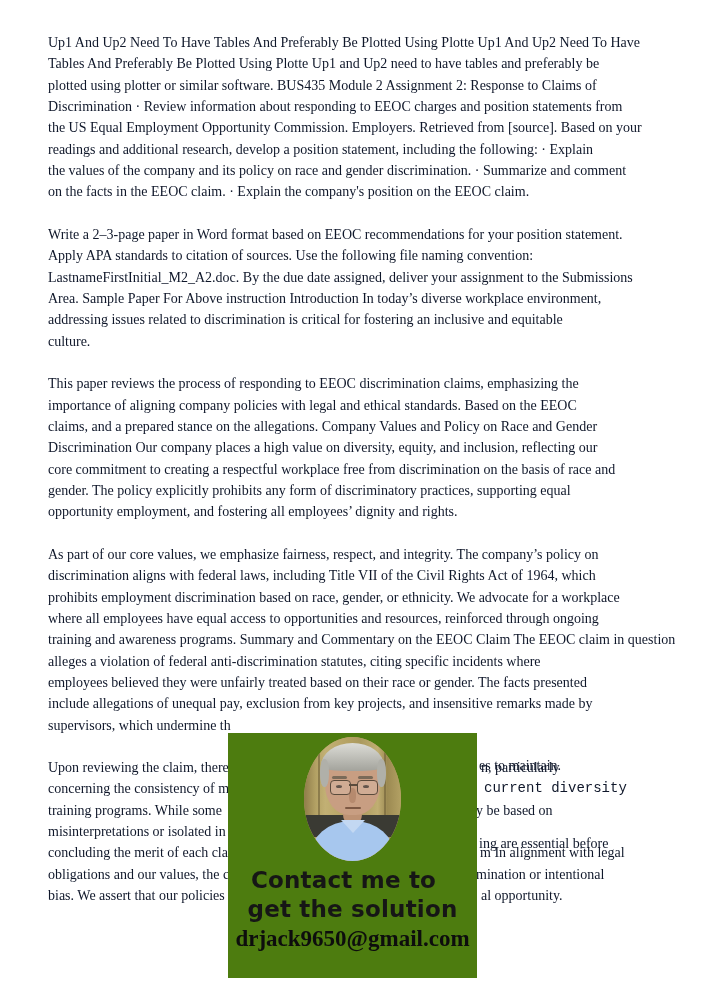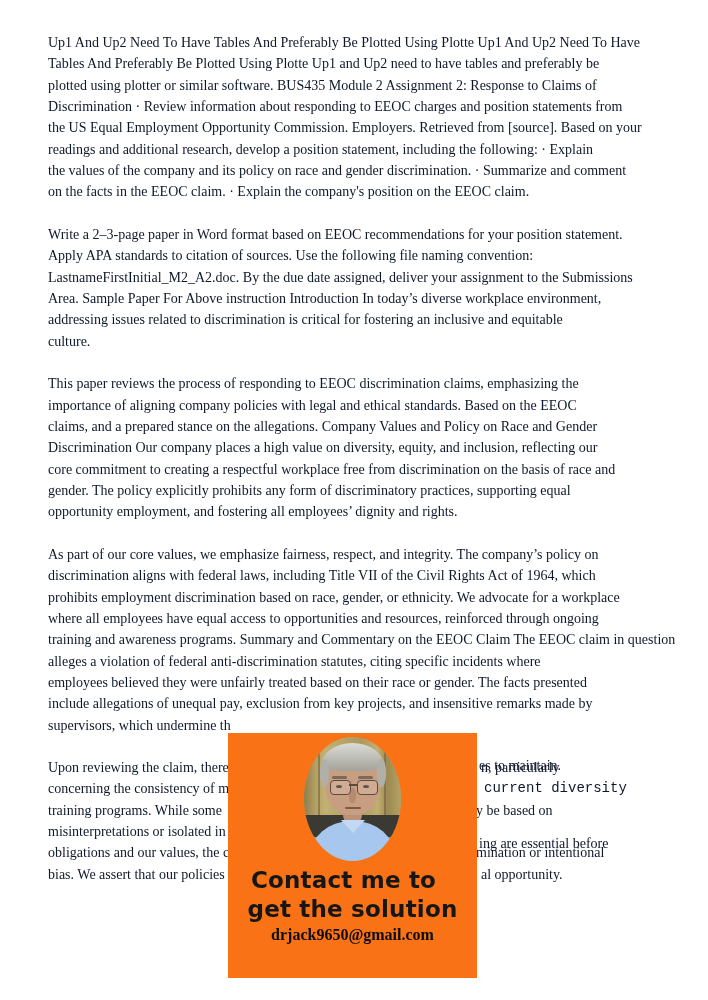--- a/index.html
+++ b/index.html
@@ -54,21 +54,21 @@
 
   .headline{
     position:absolute;left:0;top:133px;width:249px;text-align:center;
     font-family:"DejaVu Sans",sans-serif;font-weight:700;
     font-size:23px;line-height:29px;color:#161616;letter-spacing:.2px;
   }
   .headline .l1{position:relative;left:-9px;}
   .email{
     position:absolute;left:0;top:193px;width:249px;text-align:center;
     font-family:"Liberation Serif","DejaVu Serif",serif;font-weight:700;
-    font-size:16px;color:#0d0d0d;
+    font-size:23px;color:#0d0d0d;
   }
 </style>
 </head>
 <body>
 
 <div class="page">
 
   <div class="doc">
       <div class="para">
         <div class="line">Up1 And Up2 Need To Have Tables And Preferably Be Plotted Using Plotte Up1 And Up2 Need To Have</div>
@@ -106,26 +106,27 @@
         <div class="line">alleges a violation of federal anti-discrimination statutes, citing specific incidents where</div>
         <div class="line">employees believed they were unfairly treated based on their race or gender. The facts presented</div>
         <div class="line">include allegations of unequal pay, exclusion from key projects, and insensitive remarks made by</div>
         <div class="line"><span>supervisors, which undermine th</span><span class="frag-right" style="left: 431px; margin-top: 40px;">es to maintain.</span></div>
       </div>
       <div class="para">
         <div class="line"><span>Upon reviewing the claim, there</span><span class="frag-right" style="left: 433px;">n, particularly</span></div>
         <div class="line"><span>concerning the consistency of m</span><span class="frag-right" style="left: 436px; font-family: Liberation Mono, monospace;">current diversity</span></div>
         <div class="line"><span>training programs. While some</span><span class="frag-right" style="left: 428px;">y be based on</span></div>
         <div class="line"><span>misinterpretations or isolated in</span><span class="frag-right" style="left: 431px; margin-top: 12px;">ing are essential before</span></div>
+        <div class="line"><span>concluding the merit of each cla</span><span class="frag-right" style="left: 432px;">m In alignment with legal</span></div>
         <div class="line"><span>obligations and our values, the c</span><span class="frag-right" style="left: 428px;">mination or intentional</span></div>
         <div class="line"><span>bias. We assert that our policies</span><span class="frag-right" style="left: 433px;">al opportunity.</span></div>
       </div>
     </div>
 
-  <div class="overlay" style="background: #f97316;">
+  <div class="overlay" style="background: #4d7c0f;">
     <div class="photo" title="portrait of elderly man with glasses wearing light blue shirt">
       <div class="ph-bg"></div>
       <div class="ph-groove-l"></div>
       <div class="ph-groove-r"></div>
       <div class="ph-band"></div>
       <div class="ph-neck"></div>
       <div class="ph-shirt"></div>
       <div class="ph-collar"></div>
       <div class="ph-face"></div>
       <div class="ph-hair"></div>

